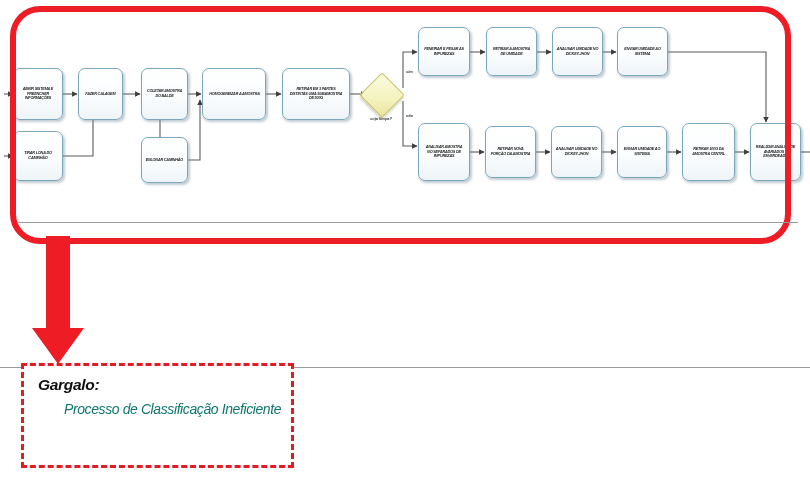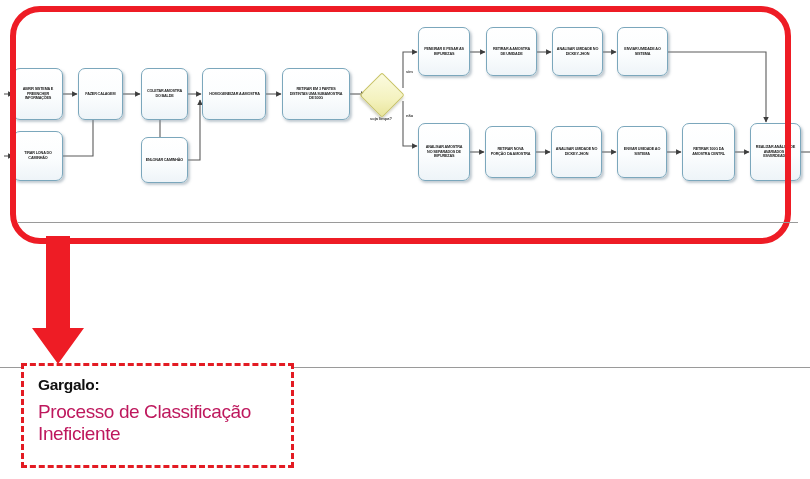--- a/index.html
+++ b/index.html
@@ -3,21 +3,21 @@
 <meta charset="utf-8">
 <style>
   html,body{margin:0;padding:0;}
   body{
     width:810px;height:479px;
     background:#ffffff;
     font-family:"Liberation Sans", sans-serif;
     overflow:hidden;
     position:relative;
   }
-  #stage{position:absolute;inset:0;width:810px;height:337px;}
+  #stage{position:absolute;inset:0;width:810px;height:337px;font-style:italic;}
   #svg-layer{position:absolute;left:0;top:0;width:810px;height:479px;}
 
   
   .node{
     position:absolute;
     box-sizing:border-box;
     display:flex;align-items:center;justify-content:center;
     text-align:center;
     background:linear-gradient(180deg,#ffffff 0%,#fbfdfe 55%,#eef4f8 100%);
     border:1px solid #7ba7bc;
@@ -71,22 +71,23 @@
     border:3.5px dashed #e31b23;
     box-sizing:border-box;
     background:#ffffff;
     padding:10px 0 0 14px;
   }
   #callout .line1{
     font-size:15.5px;font-weight:bold;color:#111;
     letter-spacing:-.3px;margin-bottom:7px;
   }
   #callout .line2{
-    font-size:19px;font-weight:normal;color:#be185d;
+    font-size:14px;font-weight:normal;color:#0f766e;
     letter-spacing:-.4px;
+    margin-left:26px;
   }
 </style>
 </head>
 <body>
 
 <div id="stage">
 
   <svg id="svg-layer" viewBox="0 0 810 479" xmlns="http://www.w3.org/2000/svg">
     <defs>
       <marker id="ah" viewBox="0 0 10 10" refX="9" refY="5" markerWidth="5" markerHeight="5" orient="auto-start-reverse">

